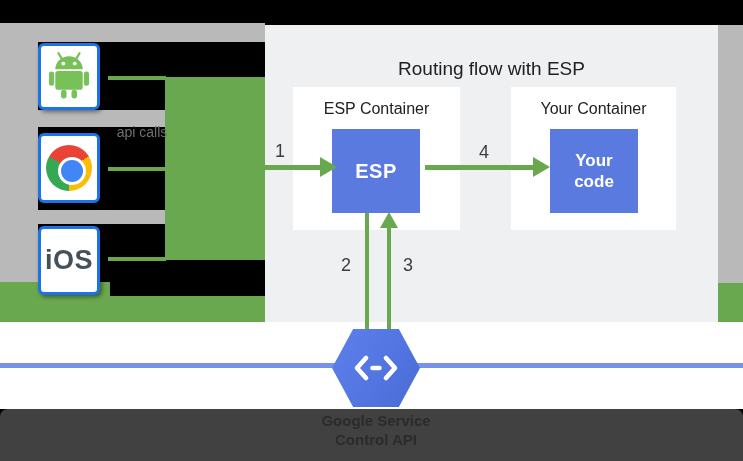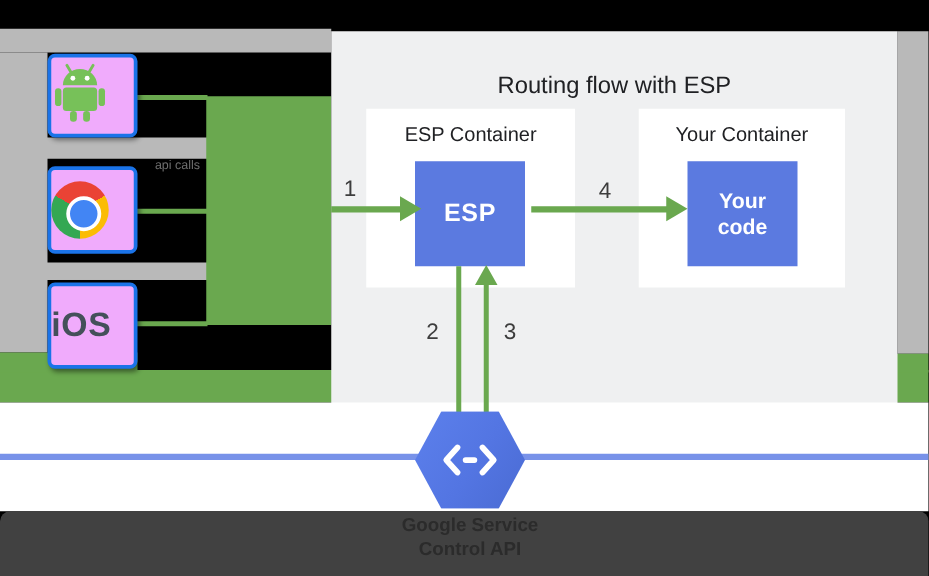--- a/index.html
+++ b/index.html
@@ -21,30 +21,30 @@
   .v-bar{left:165px;top:77px;width:100px;height:183px;}
   .bottom-bar{left:0;top:296px;width:743px;height:26px;}
   .bottom-left-block{left:0;top:282px;width:110px;height:16px;}
   .bottom-right-block{left:363px;top:283px;width:380px;height:15px;}
   .conn{height:4px;width:58px;left:108px;}
   .conn-android{top:76px;}
   .conn-chrome{top:167px;}
   .conn-ios{top:257px;}
   
   .client-box{
-    left:38px;width:72px;background:#f0abfc;border:3px solid #1a73e8;
+    left:38px;width:62px;background:#ffffff;border:3px solid #1a73e8;
     border-radius:6px;box-sizing:border-box;display:flex;align-items:center;
-    box-shadow:2px 2px 4px rgba(0,0,0,0.45);
+    justify-content:center;box-shadow:2px 2px 4px rgba(0,0,0,0.45);
   }
   .box-android{top:43px;height:67px;}
   .box-chrome{top:133px;height:70px;}
   .box-ios{top:226px;height:69px;}
   .ios-text{font-weight:bold;font-size:27px;color:#44505a;letter-spacing:0.5px;}
   .api-calls{
-    left:116px;top:124px;width:52px;color:#6f6f6f;font-size:10px;
+    left:116px;top:124px;width:52px;color:#6f6f6f;font-size:14px;
     line-height:17px;text-align:center;
   }
   
   .chrome{
     width:46px;height:46px;border-radius:50%;position:relative;
     background:conic-gradient(from 60deg,#fbbc05 0 120deg,#34a853 0 240deg,#ea4335 0 360deg);
   }
   .chrome::before{
     content:"";position:absolute;left:50%;top:50%;width:22px;height:22px;
     margin:-11px 0 0 -11px;border-radius:50%;background:#4285f4;

